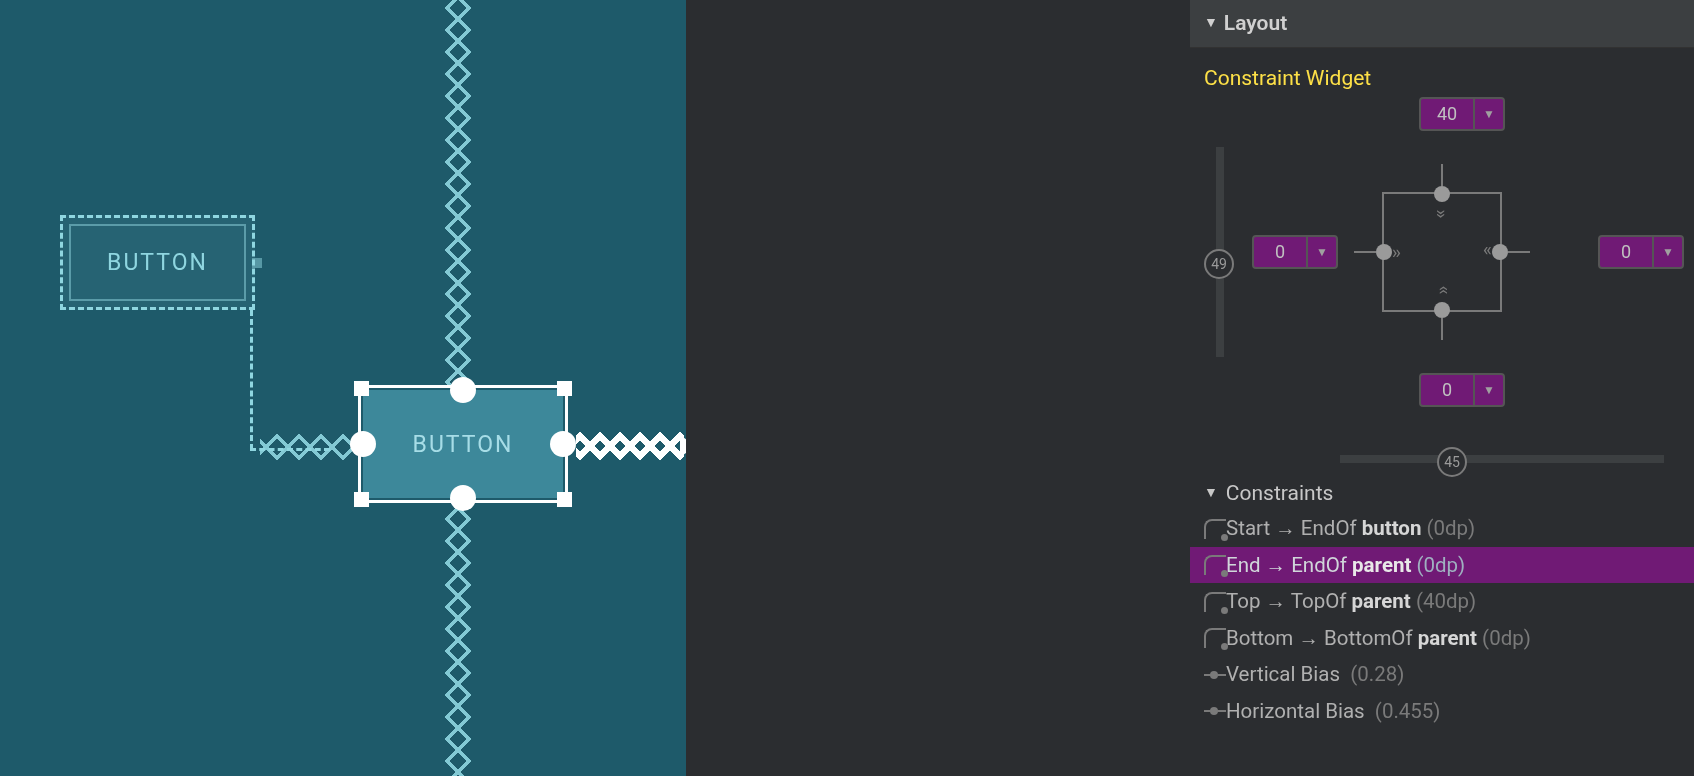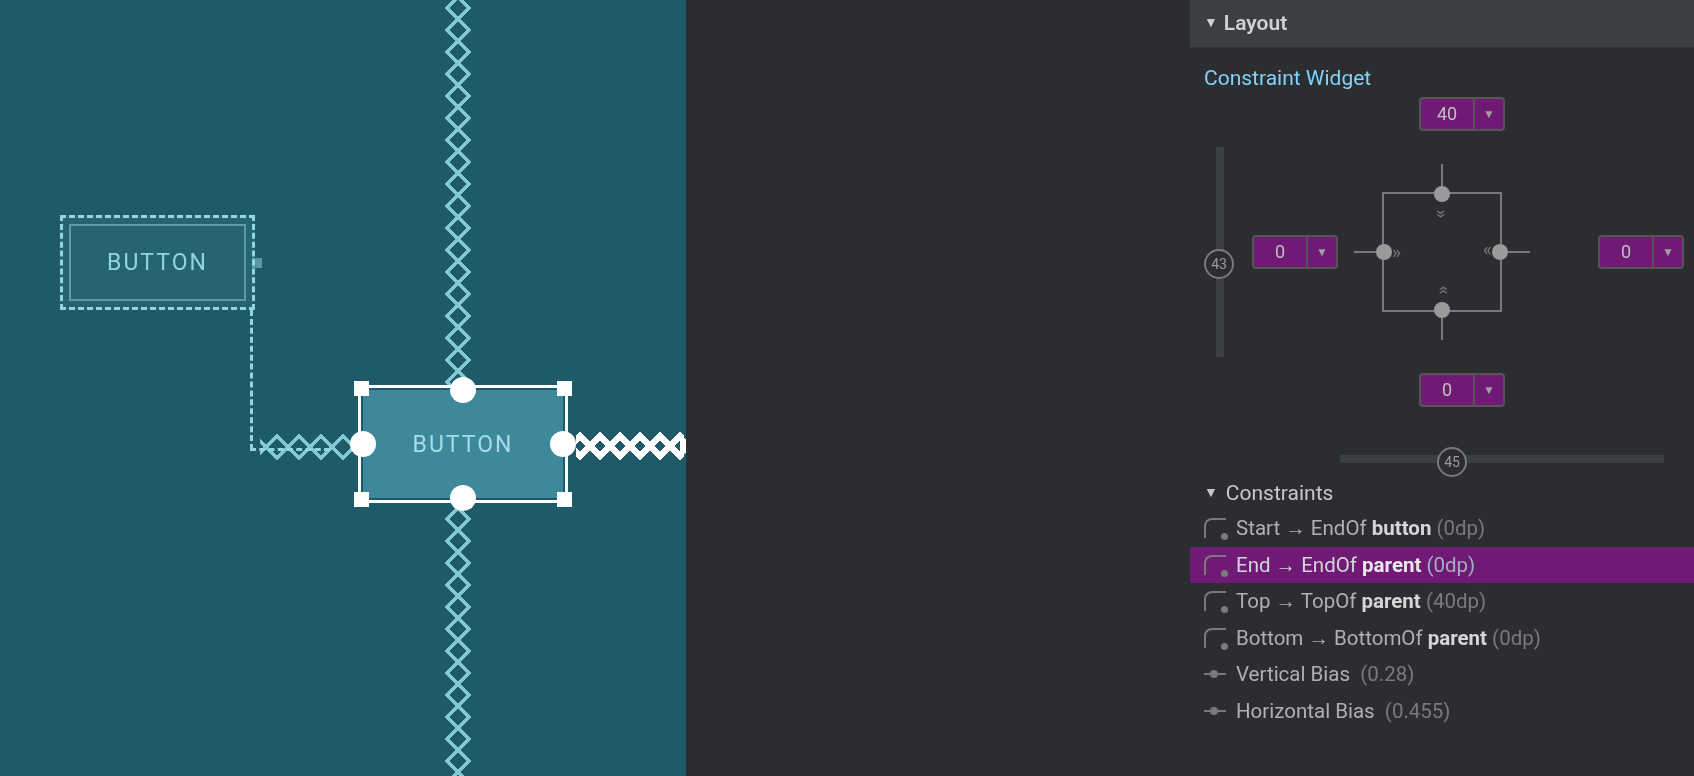--- a/index.html
+++ b/index.html
@@ -159,21 +159,21 @@
     display: flex; align-items: center;
     padding: 0 14px;
     font-size: 21px;
     font-weight: 600;
     color: #d0d0d0;
     gap: 6px;
   }
   .subheader {
     padding: 20px 14px 8px 14px;
     font-size: 21px;
-    color: #7dd3fc;
+    color: #fde047;
   }
   .tri { font-size: 14px; display:inline-block; transform: translateY(-2px); }
 
   
   .cw {
     position: relative;
     width: 100%;
     height: 310px;
   }
   .cw-box {
@@ -254,21 +254,21 @@
   
   .con-sub {
     margin-top:66px;
     padding: 10px 14px 6px 14px;
     font-size:21px;
     color:#c8c8c8;
     display:flex;align-items:center;gap:8px;
   }
   .con-list { }
   .con-item {
-    display:flex; align-items:flex-start; gap:10px;
+    display:flex; align-items:flex-end; 
     padding: 8px 14px;
     font-size:20.5px;
     color:#b0b0b0;
     white-space: nowrap;
   }
   .con-item.selected { background:#701a75; color:#d0d6da; }
   .con-item b { color:#d6d6d6; font-weight:700; }
   .con-item.selected b { color:#e8e8e8; }
   .con-item .dim { color:#7a7a7a; }
   .con-item.selected .dim { color:#9fb0c0; }
@@ -338,21 +338,21 @@
   <div class="sect-header">
     <span class="tri">▼</span>
     <span>Layout</span>
   </div>
 
   <div class="subheader">Constraint Widget</div>
 
   <div class="cw">
     <div class="bias-slider-v"></div>
     <div class="bias-circle v">
-      <span>43</span>
+      <span>49</span>
     </div>
 
     <div class="margin-cell top">
       <span class="val">40</span>
       <span class="dd">▼</span>
     </div>
     <div class="margin-cell left">
       <span class="val">0</span>
       <span class="dd">▼</span>
     </div>

